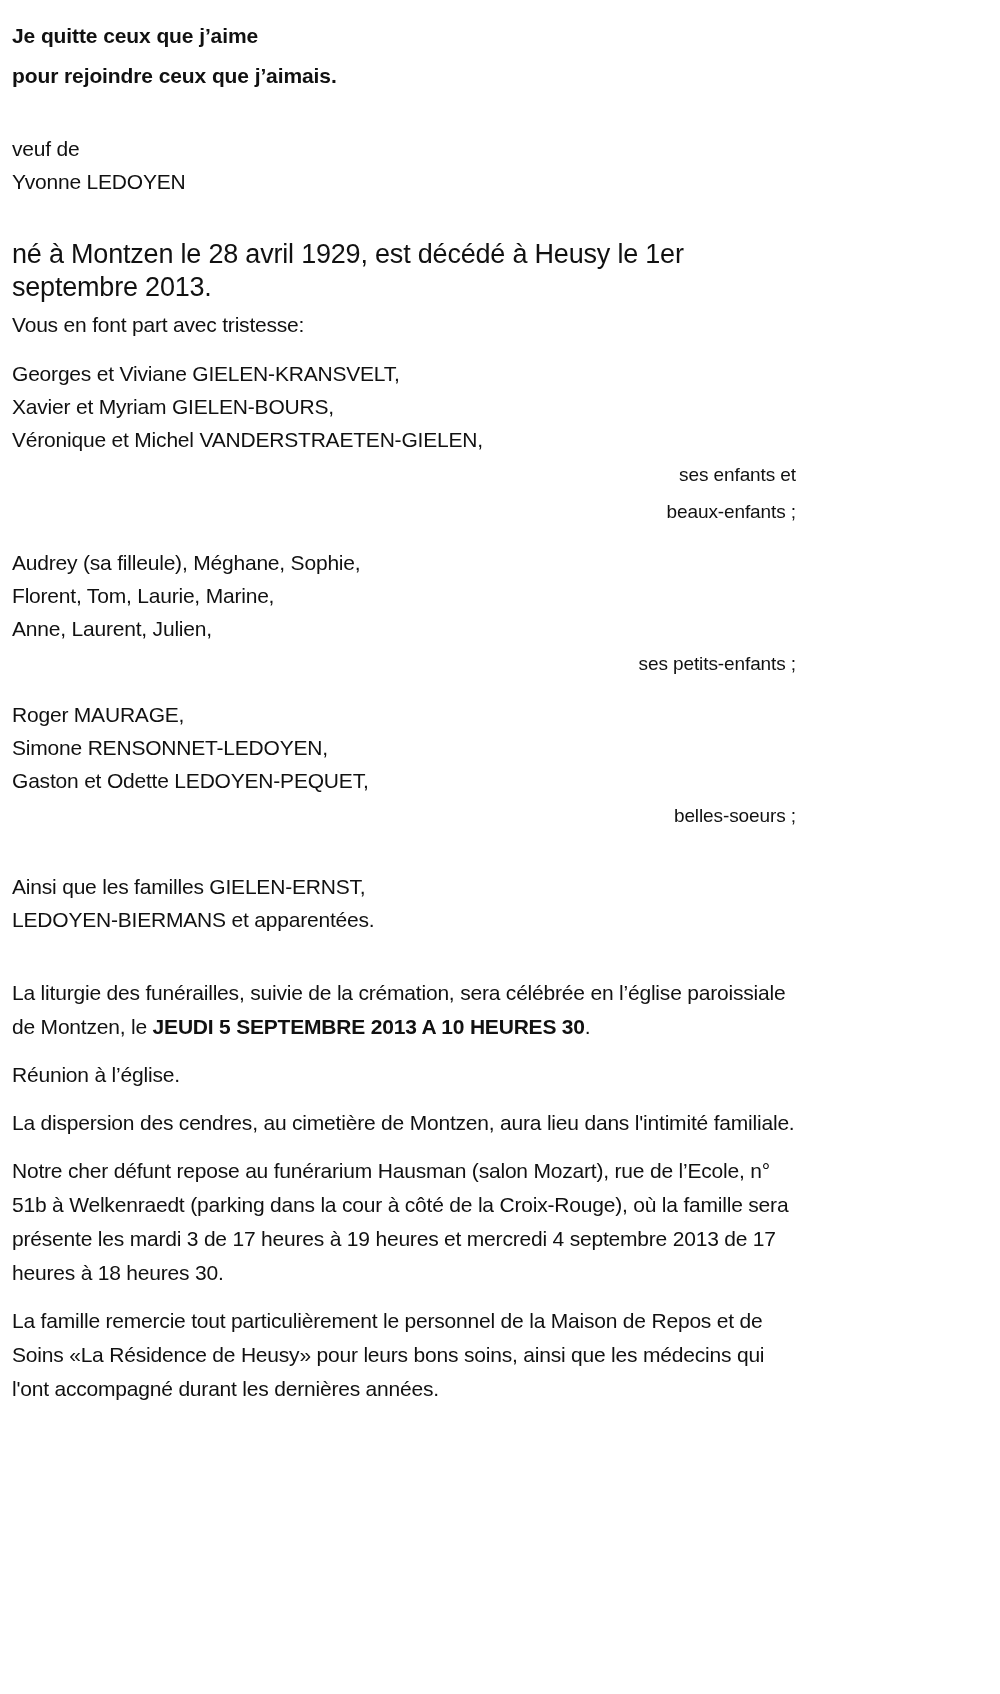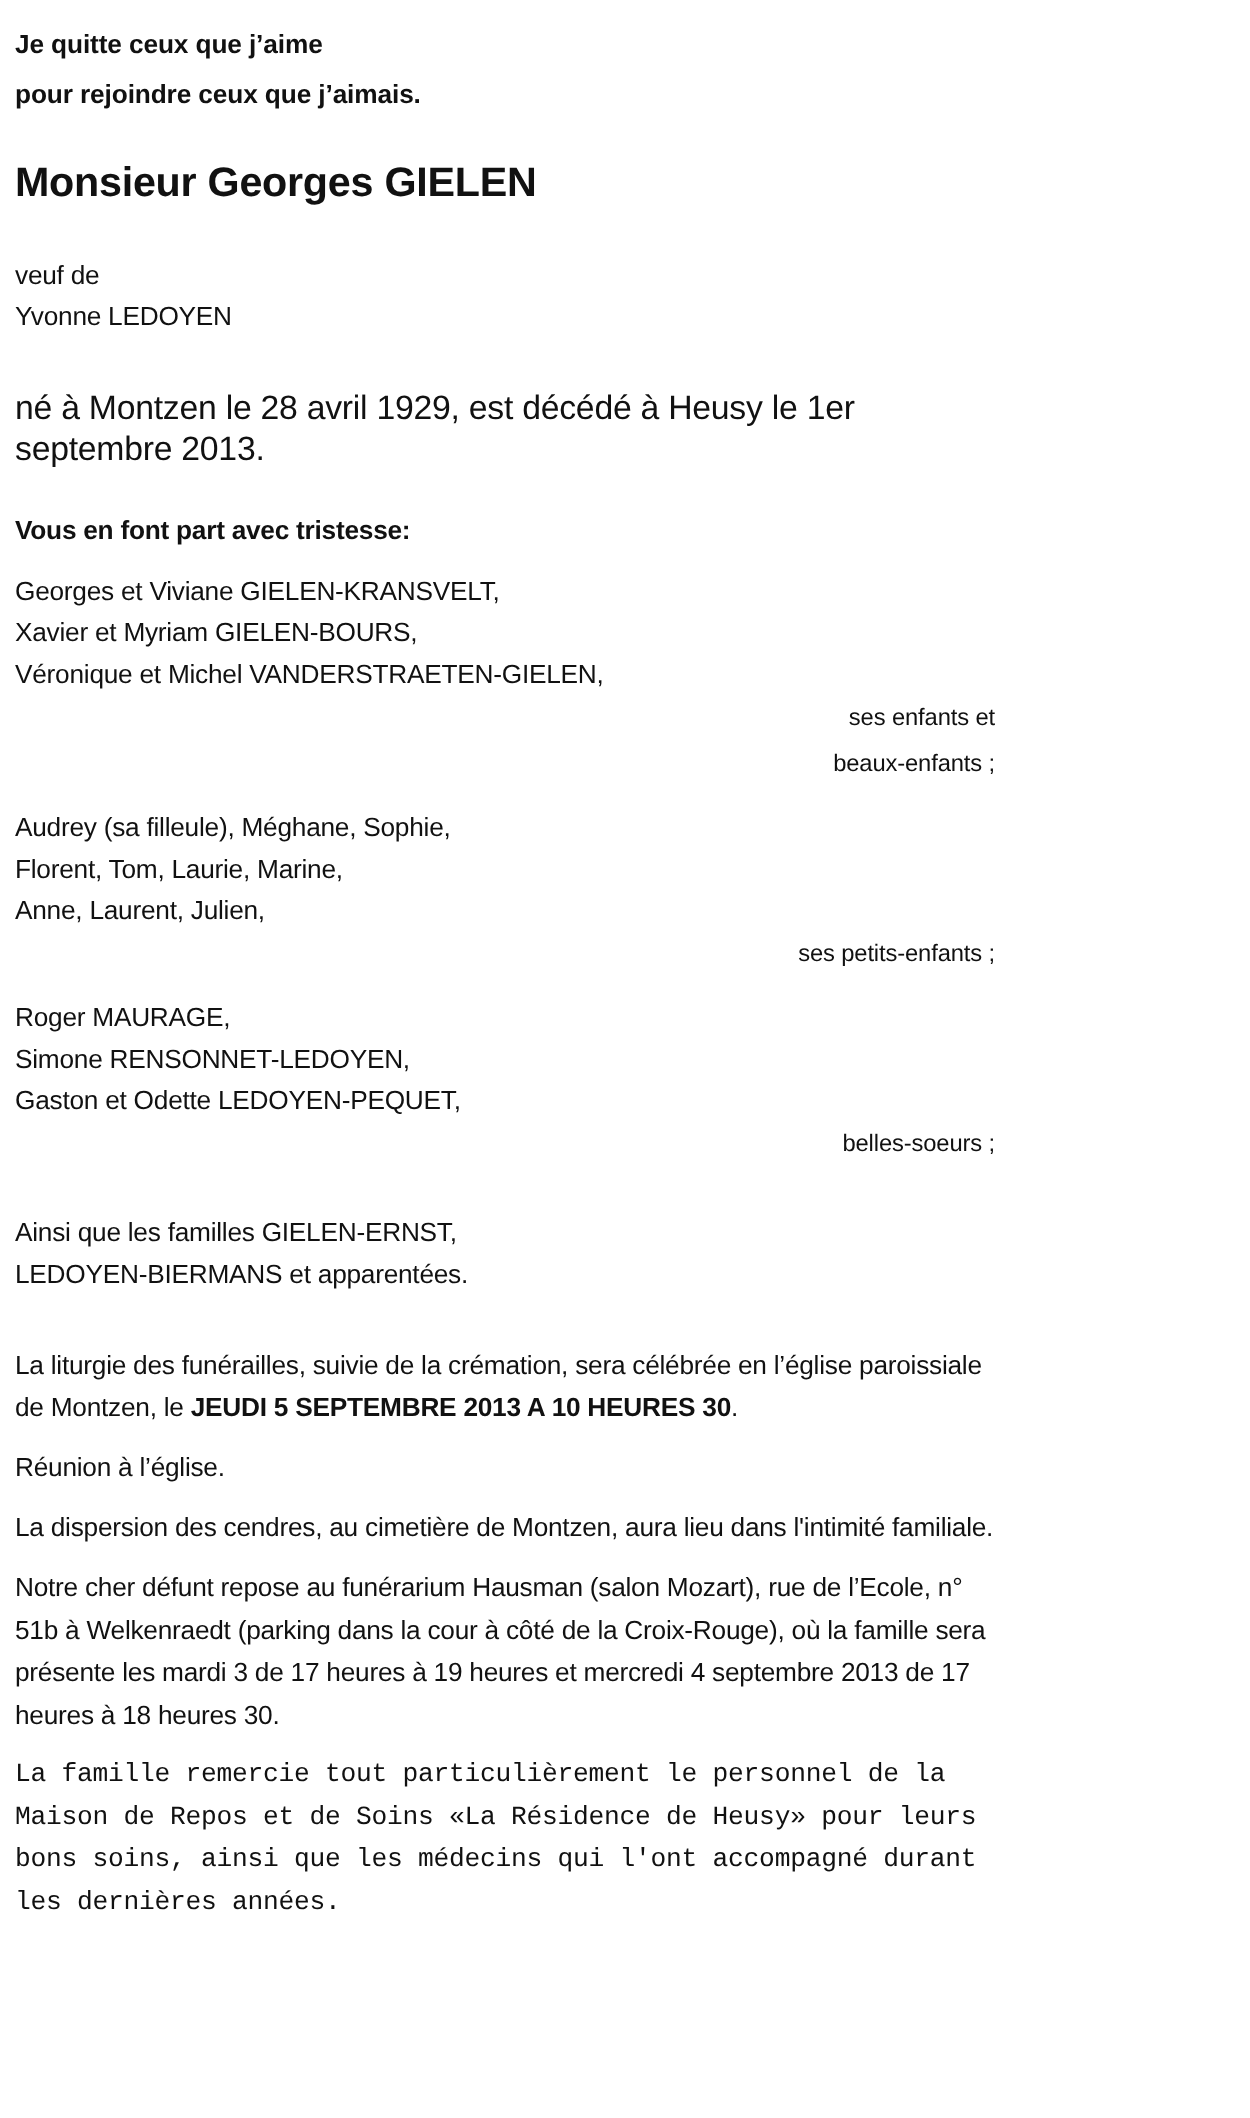--- a/index.html
+++ b/index.html
@@ -47,22 +47,21 @@
   .vital-line {
     font-size: 27px;
     line-height: 33px;
     letter-spacing: -0.2px;
     margin-top: 40px;
   }
   .announce-line {
     font-size: 21px;
     line-height: 33px;
     letter-spacing: -0.2px;
-    margin-top: 32px;
-    font-weight: bold;
+    margin-top: 4px;
   }
 
   
   .family-group {
     margin-top: 16px;
   }
   .family-names {
     font-size: 21px;
     line-height: 33px;
     letter-spacing: -0.2px;
@@ -87,38 +86,36 @@
     margin-top: 40px;
   }
   .para {
     font-size: 21px;
     line-height: 34px;
     letter-spacing: -0.2px;
     margin-bottom: 14px;
   }
   .para:last-child {
     margin-bottom: 13px;
-    font-family: Liberation Mono, monospace;
   }
   .para b {
     font-weight: bold;
     margin-top: 44px;
   }
 </style>
 </head>
 <body>
 
 <div class="page">
 
   <div class="epitaph">
     <div class="epitaph-line">Je quitte ceux que j’aime</div>
     <div class="epitaph-line">pour rejoindre ceux que j’aimais.</div>
   </div>
 
-  <div class="deceased-name">Monsieur Georges GIELEN</div>
 
   <div class="spouse-block">
     <div class="family-names">veuf de</div>
     <div class="family-names">Yvonne LEDOYEN</div>
   </div>
 
   <div class="vital-line">né à Montzen le 28 avril 1929, est décédé à Heusy le 1er septembre 2013.</div>
 
   <div class="announce-line">Vous en font part avec tristesse:</div>
 

